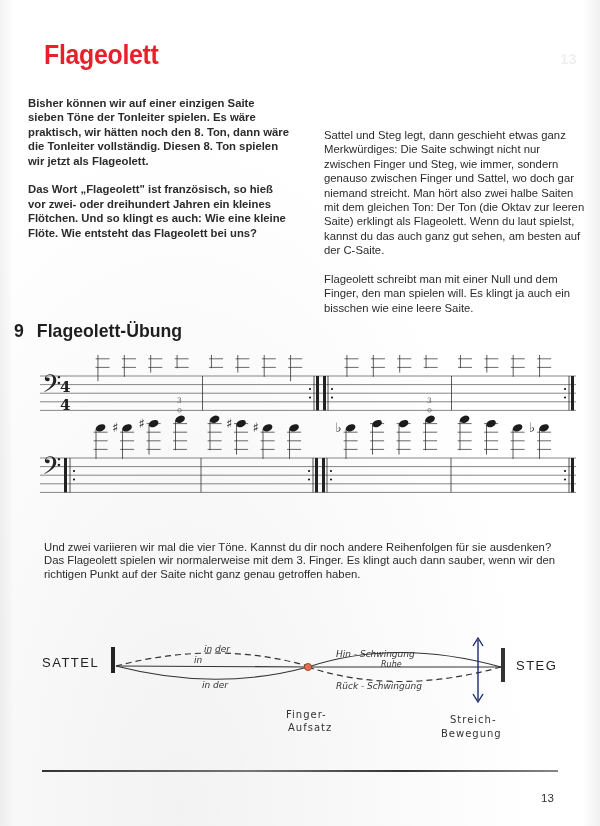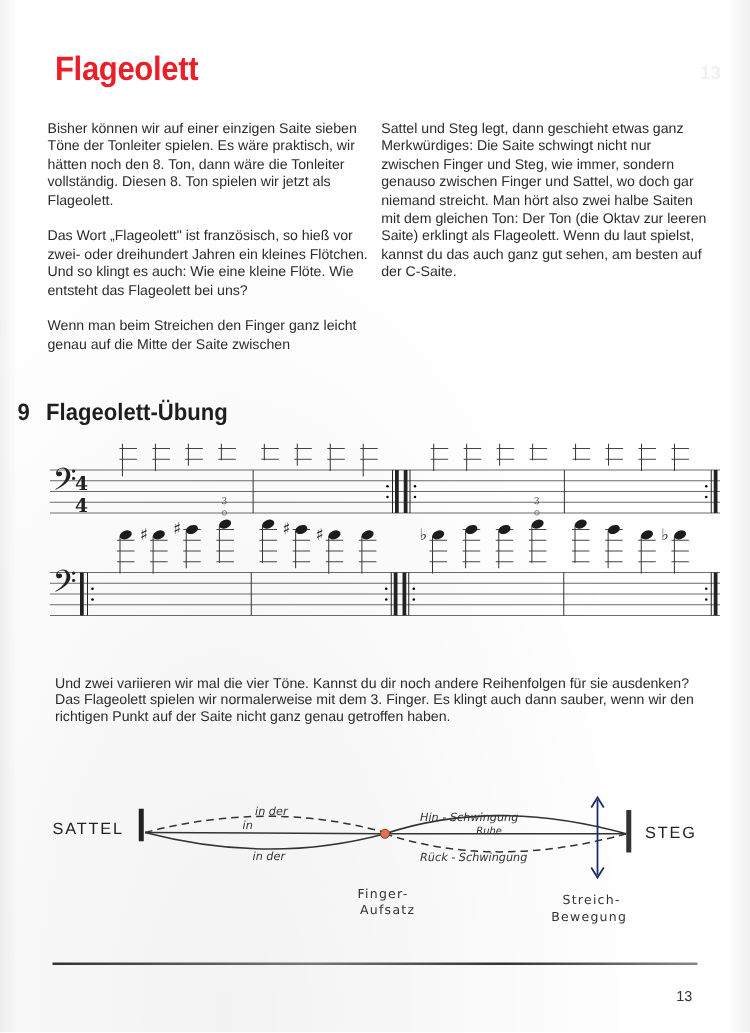--- a/index.html
+++ b/index.html
@@ -6,22 +6,22 @@
     html, body { width: 600px; height: 826px; background: #ffffff; overflow: hidden; }
     body { position: relative; font-family: "Liberation Sans", sans-serif; color: #2a2a2a; }
     .page-shade { position: absolute; inset: 0; background:
       linear-gradient(90deg, rgba(0,0,0,0.05) 0px, rgba(0,0,0,0) 14px),
       linear-gradient(270deg, rgba(0,0,0,0.06) 0px, rgba(0,0,0,0) 18px),
       radial-gradient(ellipse at 30% 98%, rgba(0,0,0,0.05), rgba(0,0,0,0) 60%);
       pointer-events: none; }
     .page-title { position: absolute; left: 44px; top: 40px; font-size: 27px; font-weight: bold; color: #e8202a; letter-spacing: -0.3px; transform: scaleX(0.92); transform-origin: left; }
     .ghost-mark { position: absolute; left: 560px; top: 50px; font-size: 15px; color: #f0f0f0; font-weight: bold; }
     .col { position: absolute; top: 96px; width: 262px; font-size: 11.3px; line-height: 14.4px; color: #2b2b2b; }
-    .col.left { left: 38px; }
-    .col.right { left: 305px; }
+    .col.left { left: 28px; font-weight: bold; }
+    .col.right { left: 324px; margin-top: 32px; }
     .col p { margin-bottom: 14.4px; }
     .section-heading { position: absolute; left: 14px; top: 320px; font-size: 19px; font-weight: bold; color: #1e1e1e; display: flex; gap: 14px; transform: scaleX(0.93); transform-origin: left; }
     .music { position: absolute; left: 36px; top: 355px; width: 548px; height: 175px; }
     .body-text { position: absolute; left: 44px; width: 520px; font-size: 11.3px; line-height: 14.4px; color: #2b2b2b; }
     .diagram { position: absolute; left: 36px; top: 630px; width: 540px; height: 120px; }
     .hand { font-family: "DejaVu Sans", sans-serif; font-style: italic; }
     .footer-rule { position: absolute; left: 42px; top: 770px; width: 516px; height: 2px; background: linear-gradient(90deg, #333 0%, #777 40%, #333 70%, #888 100%); }
     .page-number { position: absolute; left: 541px; top: 792px; font-size: 11.5px; color: #333; }
   </style>
 </head>
@@ -29,24 +29,24 @@
 
 <div class="page-shade"></div>
 
 <div class="ghost-mark">13</div>
 
 <h1 class="page-title">Flageolett</h1>
 
 <div class="col left">
   <p>Bisher können wir auf einer einzigen Saite sieben Töne der Tonleiter spielen. Es wäre praktisch, wir hätten noch den 8. Ton, dann wäre die Tonleiter vollständig. Diesen 8. Ton spielen wir jetzt als Flageolett.</p>
   <p>Das Wort „Flageolett" ist französisch, so hieß vor zwei- oder dreihundert Jahren ein kleines Flötchen. Und so klingt es auch: Wie eine kleine Flöte. Wie entsteht das Flageo­lett bei uns?</p>
-  <p>Wenn man beim Streichen den Finger ganz leicht genau auf die Mitte der Saite zwischen</p>
 </div>
 <div class="col right">
   <p>Sattel und Steg legt, dann geschieht etwas ganz Merkwürdiges: Die Saite schwingt nicht nur zwischen Finger und Steg, wie immer, sondern genauso zwischen Finger und Sattel, wo doch gar niemand streicht. Man hört also zwei halbe Saiten mit dem glei­chen Ton: Der Ton (die Oktav zur leeren Saite) erklingt als Flageolett. Wenn du laut spielst, kannst du das auch ganz gut sehen, am besten auf der C-Saite.</p>
+  <p>Flageolett schreibt man mit einer Null und dem Finger, den man spielen will. Es klingt ja auch ein bisschen wie eine leere Saite.</p>
 </div>
 
 <div class="section-heading">
   <span>9</span>
   <span>Flageolett-Übung</span>
 </div>
 
 <svg class="music" id="music" viewBox="0 0 548 175">
     <line x1="4" x2="540" y1="21" y2="21" stroke="#555" stroke-width="0.7"></line>
     <line x1="4" x2="540" y1="29.6" y2="29.6" stroke="#555" stroke-width="0.7"></line>

